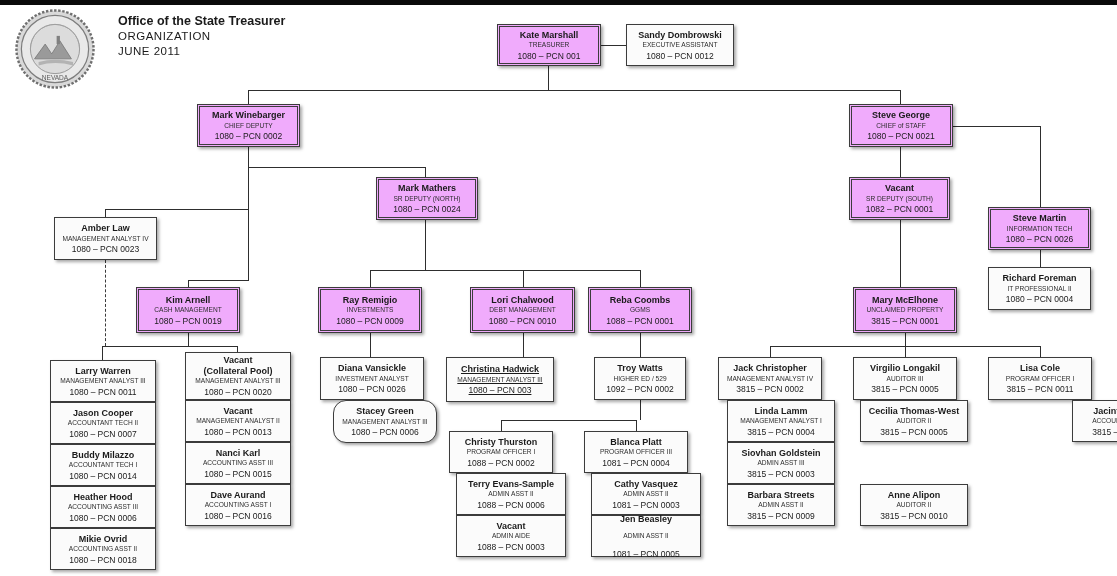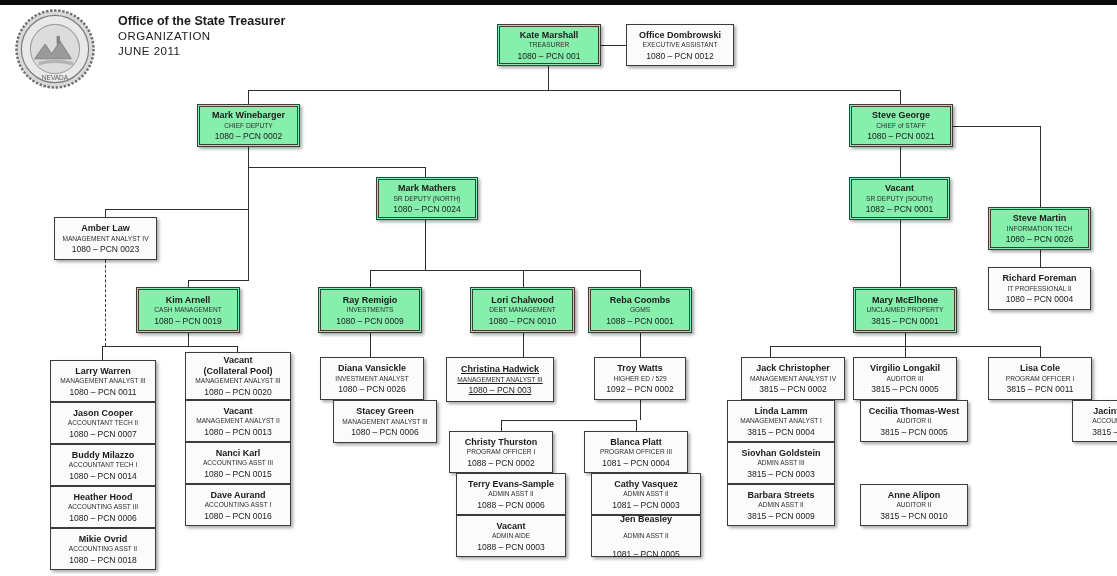--- a/index.html
+++ b/index.html
@@ -16,21 +16,21 @@
 
   
   #chart{position:absolute;inset:0;}
   .line{position:absolute;background:#2e2e2e;z-index:1;}
   .line.dashed{background:none;width:0 !important;border-left:1px dashed #3a3a3a;}
 
   .box{position:absolute;z-index:2;background:#fbfbfb;border:1px solid #3c3c3c;
        box-shadow:2px 2px 3px rgba(0,0,0,0.35);
        display:flex;flex-direction:column;justify-content:center;align-items:center;
        text-align:center;box-sizing:border-box;padding:1px 2px;}
-  .box.double{background:#86efac;}
+  .box.double{background:#f0abfc;}
   .box.double::after{content:"";position:absolute;inset:1px;border:1px solid #3c3c3c;pointer-events:none;}
   .nm{font-size:9px;font-weight:bold;line-height:10.5px;white-space:pre-line;}
   .rl{font-size:6.6px;line-height:8.5px;color:#2c2c2c;margin-top:1px;}
   .pcn{font-size:8.5px;line-height:10px;margin-top:1px;}
 </style>
 </head>
 <body>
 
 <div id="page">
   <div id="topbar"></div>
@@ -92,21 +92,21 @@
       <div class="line" style="left: 770px; top: 346px; width: 271px; height: 1px;"></div>
       <div class="line" style="left: 770px; top: 346px; width: 1px; height: 11px;"></div>
       <div class="line" style="left: 905px; top: 346px; width: 1px; height: 11px;"></div>
       <div class="line" style="left: 1040px; top: 346px; width: 1px; height: 11px;"></div>
       <div class="box double" style="left: 497px; top: 24px; width: 104px; height: 42px;">
     <div class="nm">Kate Marshall</div>
     <div class="rl">TREASURER</div>
     <div class="pcn">1080 – PCN 001</div>
   </div>
       <div class="box single" style="left: 626px; top: 24px; width: 108px; height: 42px;">
-    <div class="nm">Office Dombrowski</div>
+    <div class="nm">Sandy Dombrowski</div>
     <div class="rl">EXECUTIVE ASSISTANT</div>
     <div class="pcn">1080 – PCN 0012</div>
   </div>
       <div class="box double" style="left: 197px; top: 104px; width: 103px; height: 43px;">
     <div class="nm">Mark Winebarger</div>
     <div class="rl">CHIEF DEPUTY</div>
     <div class="pcn">1080 – PCN 0002</div>
   </div>
       <div class="box double" style="left: 849px; top: 104px; width: 104px; height: 43px;">
     <div class="nm">Steve George</div>
@@ -207,21 +207,21 @@
       <div class="box single" style="left: 185px; top: 484px; width: 106px; height: 42px;">
     <div class="nm">Dave Aurand</div>
     <div class="rl">ACCOUNTING ASST I</div>
     <div class="pcn">1080 – PCN 0016</div>
   </div>
       <div class="box single" style="left: 320px; top: 357px; width: 104px; height: 43px;">
     <div class="nm">Diana Vansickle</div>
     <div class="rl">INVESTMENT ANALYST</div>
     <div class="pcn">1080 – PCN 0026</div>
   </div>
-      <div class="box single" style="left: 333px; top: 400px; width: 104px; height: 43px;">
+      <div class="box single" style="left: 333px; top: 400px; width: 104px; height: 43px; border-radius: 13px;">
     <div class="nm">Stacey Green</div>
     <div class="rl">MANAGEMENT ANALYST III</div>
     <div class="pcn">1080 – PCN 0006</div>
   </div>
       <div class="box single" style="left: 446px; top: 357px; width: 108px; height: 45px; text-decoration: underline;">
     <div class="nm">Christina Hadwick</div>
     <div class="rl">MANAGEMENT ANALYST III</div>
     <div class="pcn">1080 – PCN 003</div>
   </div>
       <div class="box single" style="left: 594px; top: 357px; width: 92px; height: 43px;">
@@ -252,21 +252,21 @@
       <div class="box single" style="left: 591px; top: 473px; width: 110px; height: 42px;">
     <div class="nm">Cathy Vasquez</div>
     <div class="rl">ADMIN ASST II</div>
     <div class="pcn">1081 – PCN 0003</div>
   </div>
       <div class="box single" style="left: 591px; top: 515px; width: 110px; height: 42px; gap: 7px;">
     <div class="nm">Jen Beasley</div>
     <div class="rl">ADMIN ASST II</div>
     <div class="pcn">1081 – PCN 0005</div>
   </div>
-      <div class="box single" style="left: 718px; top: 357px; width: 104px; height: 43px; margin-left: 23px;">
+      <div class="box single" style="left: 718px; top: 357px; width: 104px; height: 43px;">
     <div class="nm">Jack Christopher</div>
     <div class="rl">MANAGEMENT ANALYST IV</div>
     <div class="pcn">3815 – PCN 0002</div>
   </div>
       <div class="box single" style="left: 727px; top: 400px; width: 108px; height: 42px;">
     <div class="nm">Linda Lamm</div>
     <div class="rl">MANAGEMENT ANALYST I</div>
     <div class="pcn">3815 – PCN 0004</div>
   </div>
       <div class="box single" style="left: 727px; top: 442px; width: 108px; height: 42px;">

